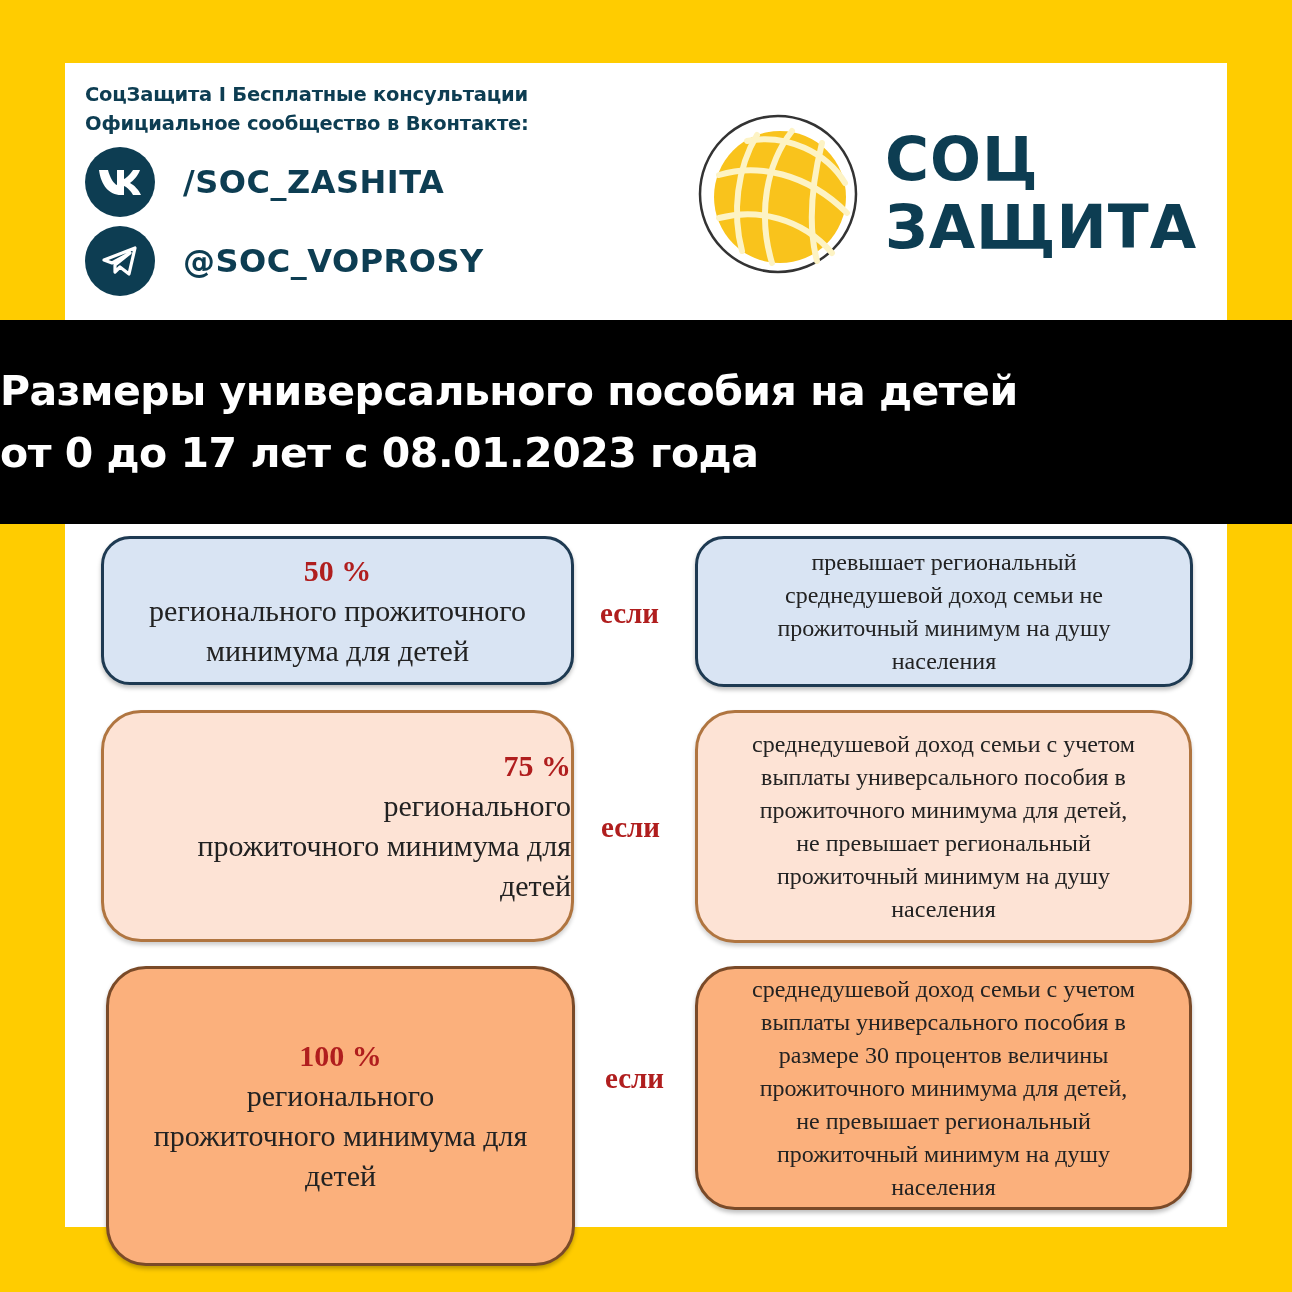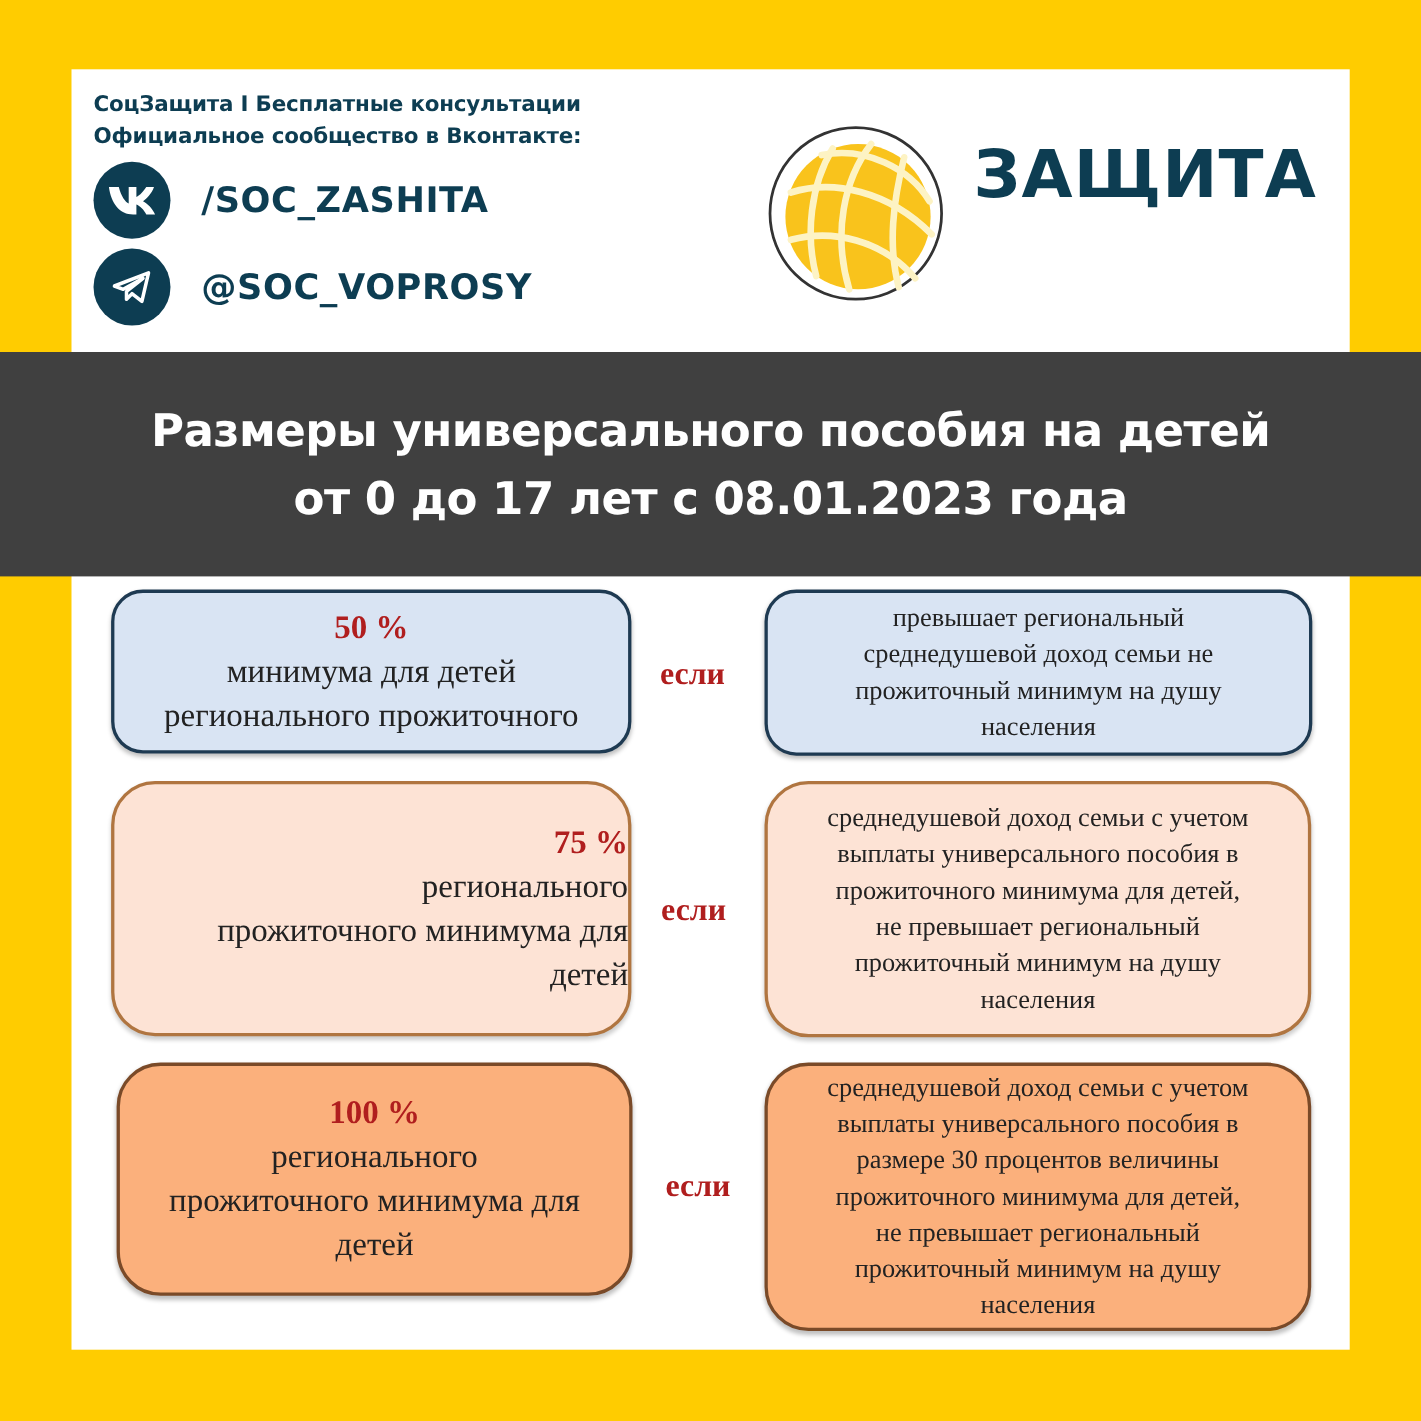--- a/index.html
+++ b/index.html
@@ -56,23 +56,23 @@
       font-family: "DejaVu Sans", sans-serif;
       font-weight: bold;
       font-size: 60px;
       line-height: 68px;
       letter-spacing: 1px;
     }
     .banner {
       position: absolute;
       left: 0; top: 320px;
       width: 1292px; height: 204px;
-      background: #404040;
+      background: #000000;
       color: #ffffff;
-      text-align: center;
+      text-align: left;
       font-family: "DejaVu Sans", sans-serif;
       font-weight: bold;
       font-size: 41px;
       line-height: 62px;
       box-sizing: border-box;
       padding-top: 40px;
       letter-spacing: -0.5px;
     }
     .box {
       position: absolute;
@@ -137,32 +137,33 @@
       <path d="M22 62 C60 50 110 60 150 100"></path>
       <path d="M22 105 C60 95 105 105 135 140"></path>
       <path d="M95 18 C70 50 60 100 75 150"></path>
       <path d="M125 30 C115 70 110 110 120 148"></path>
       <path d="M60 22 C40 55 35 100 45 138"></path>
     </g>
   </svg>
 </div>
 
 <div class="logo-text">
+  <div>СОЦ</div>
   <div>ЗАЩИТА</div>
 </div>
 
 <div class="banner">
   <div>Размеры универсального пособия на детей</div>
   <div>от 0 до 17 лет с 08.01.2023 года</div>
 </div>
 
 <div class="box left blue" style="left:101px; top:536px; width:473px; height:149px;">
   <div class="pct">50 %</div>
+  <div>регионального прожиточного</div>
   <div>минимума для детей</div>
-  <div>регионального прожиточного</div>
 </div>
 <div class="esli" style="left:600px; top:597px;">если</div>
 <div class="box right blue" style="left:695px; top:536px; width:498px; height:151px;">
   <div>превышает  региональный</div>
   <div>среднедушевой доход семьи не</div>
   <div>прожиточный минимум на душу</div>
   <div>населения</div>
 </div>
 
 <div class="box left peach" style="left:101px; top:710px; width:473px; height:232px;align-items:flex-end;">
@@ -174,21 +175,21 @@
 <div class="esli" style="left:601px; top:811px;">если</div>
 <div class="box right peach" style="left:695px; top:710px; width:497px; height:233px;">
   <div>среднедушевой доход семьи с учетом</div>
   <div>выплаты универсального пособия в</div>
   <div>прожиточного минимума для детей,</div>
   <div>не превышает  региональный</div>
   <div>прожиточный минимум на душу</div>
   <div>населения</div>
 </div>
 
-<div class="box left orange" style="left:106px; top:966px; width:469px; height:212px;">
+<div class="box left orange" style="left:106px; top:966px; width:469px; height:300px;">
   <div class="pct">100 %</div>
   <div>регионального</div>
   <div>прожиточного минимума для</div>
   <div>детей</div>
 </div>
 <div class="esli" style="left:605px; top:1062px;">если</div>
 <div class="box right orange" style="left:695px; top:966px; width:497px; height:244px;">
   <div>среднедушевой доход семьи с учетом</div>
   <div>выплаты универсального пособия в</div>
   <div>размере 30 процентов величины</div>

